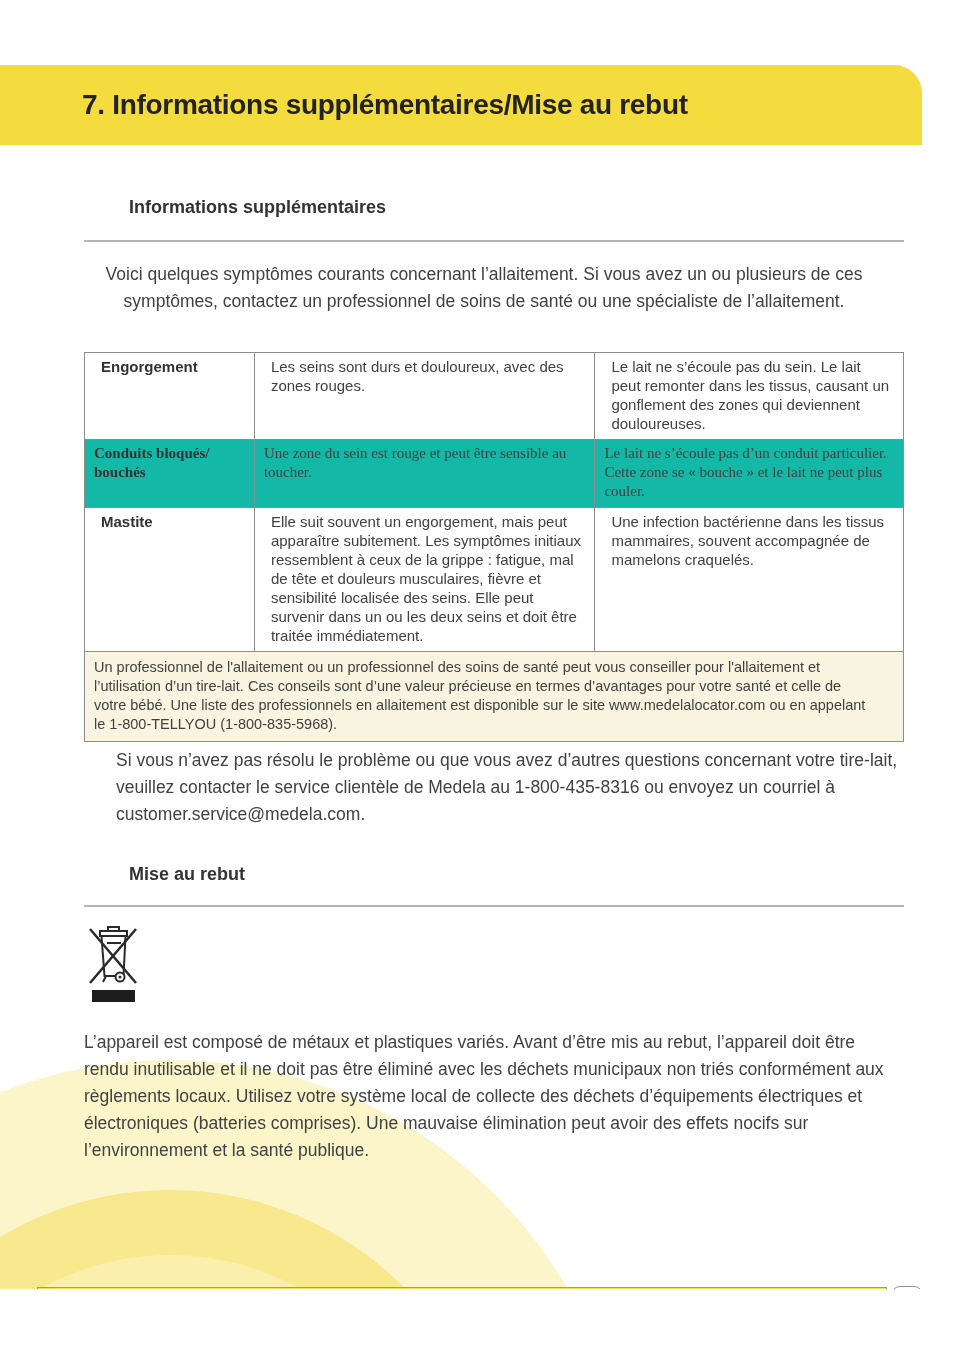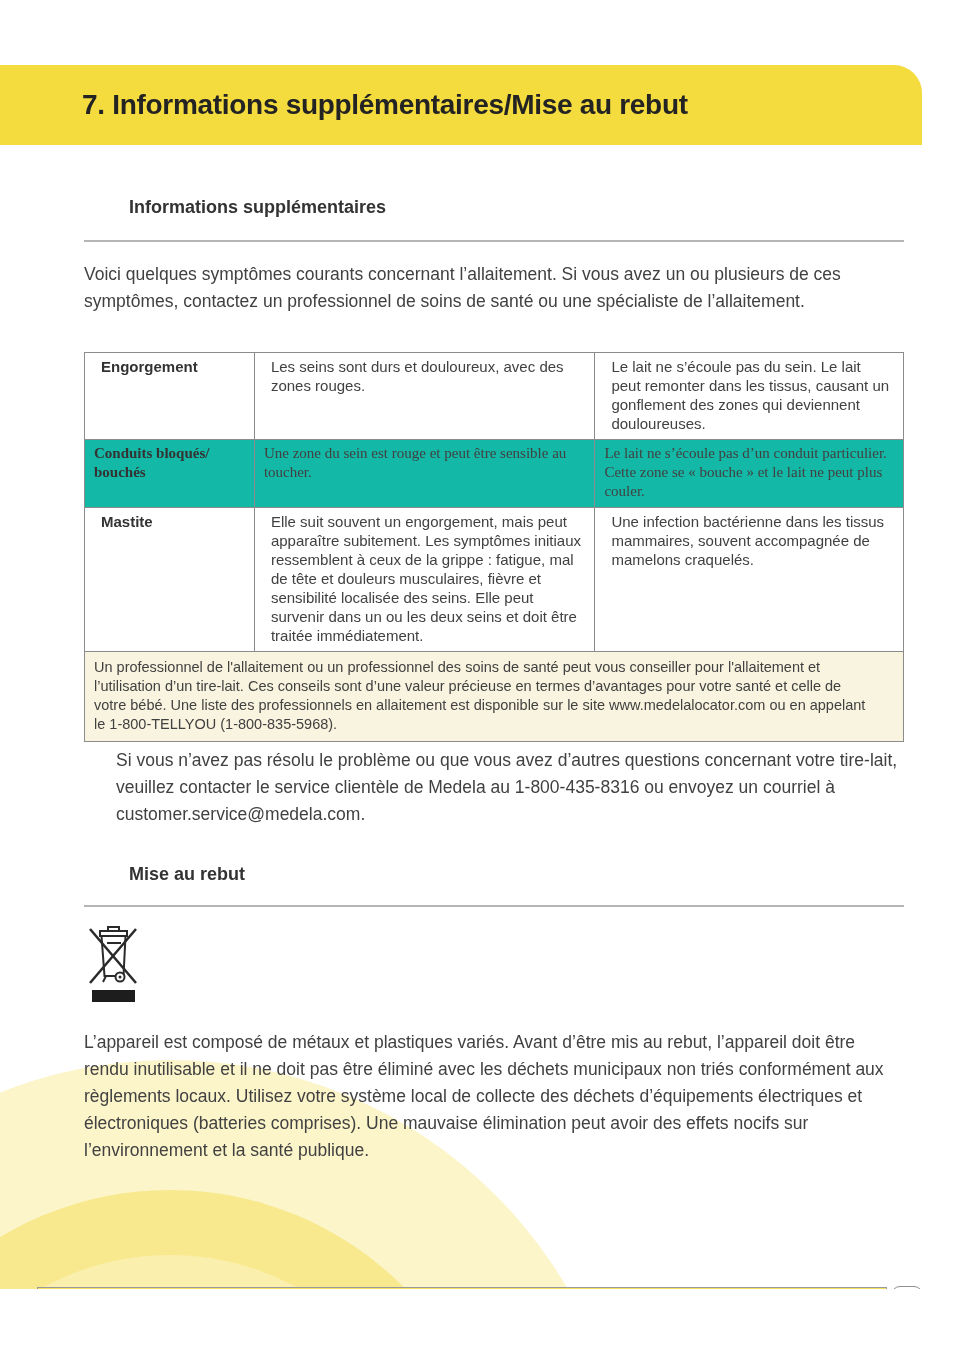--- a/index.html
+++ b/index.html
@@ -62,21 +62,21 @@
   .rule-info { top: 240px; }
   .rule-rebut { top: 905px; }
 
   .para {
     position: absolute;
     left: 84px;
     font-size: 17.5px;
     line-height: 27px;
     color: #414141;
   }
-  .p-intro { top: 261px; width: 800px; }
+  .p-intro { top: 261px; width: 800px; text-align: center; }
   .p-follow { top: 747px; width: 825px; margin-left: 32px; }
   .p-disposal { top: 1029px; width: 805px; }
 
   
   .sym-table {
     position: absolute;
     left: 84px; top: 352px;
     width: 820px;
     border-collapse: collapse;
     font-size: 15px;

